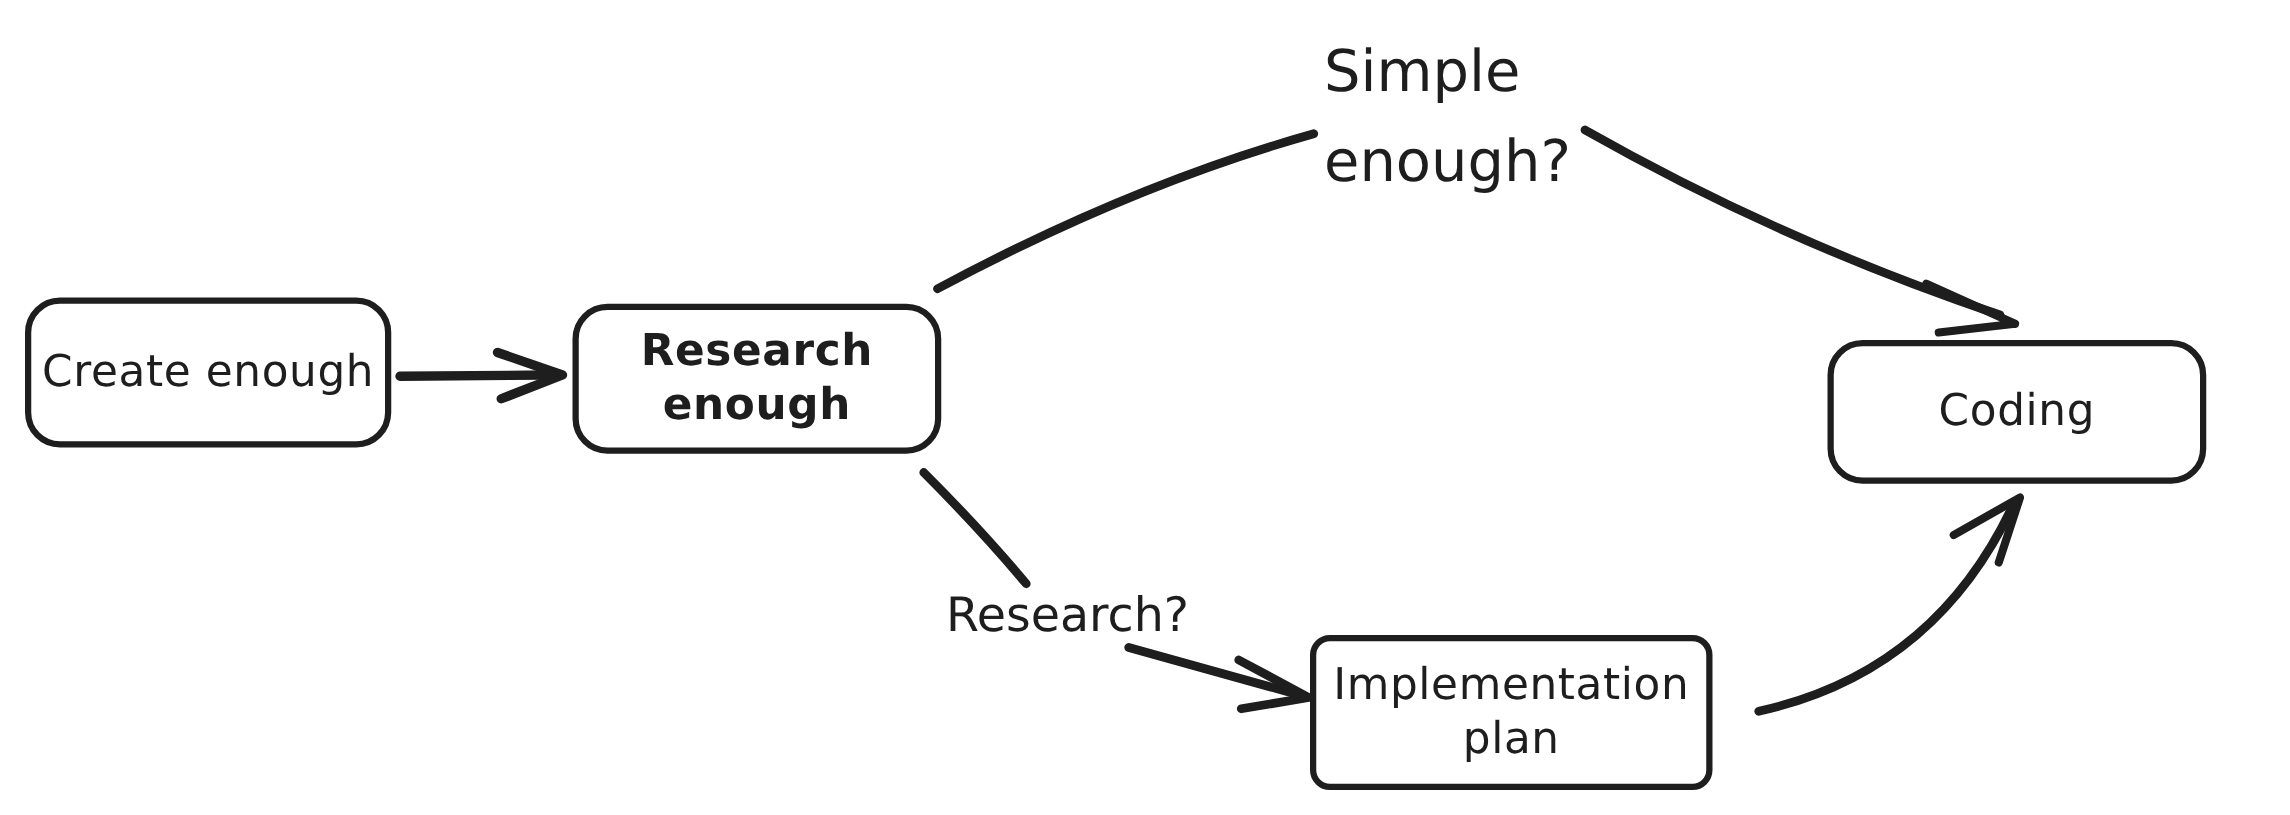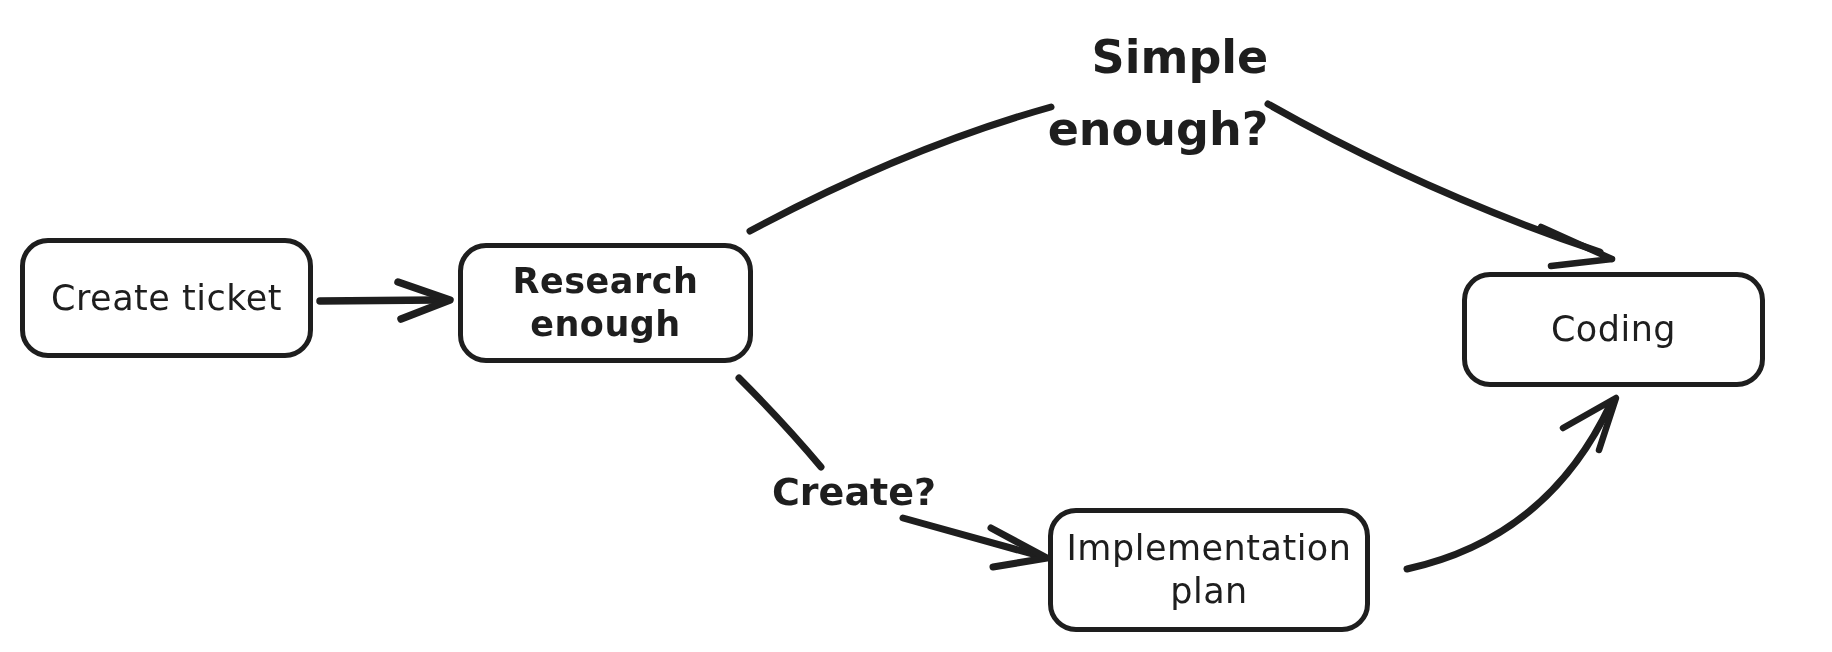--- a/index.html
+++ b/index.html
@@ -42,23 +42,23 @@
     box-sizing: border-box;
     font-size: 35px;
     font-weight: 500;
     line-height: 1.22;
     letter-spacing: 0.5px;
   }
   .node span { display: block; white-space: nowrap; }
   .edge-label {
     position: absolute;
     transform: translate(-50%, -50%);
-    text-align: right;
+    text-align: left;
     white-space: nowrap;
-    font-weight: 700;
+    font-weight: 400;
     color: #1e1e1e;
   }
   .edge-label.big {
     font-size: 46px;
     line-height: 72px;
   }
   .edge-label.small {
     font-size: 38px;
     line-height: 44px;
   }
@@ -88,39 +88,39 @@
       <path d="M 991 528 L 1047 558 L 993 567" stroke-width="7"></path>
     </g>
 
     <g>
       <path d="M 1407 569 Q 1548 538 1611 403" stroke-width="7"></path>
       <path d="M 1563 428 L 1616 398 L 1599 450" stroke-width="6.5"></path>
     </g>
   </svg>
 
   <div class="node" style="left:20px; top:238px; width:293px; height:120px;">
-    <span>Create ticket</span>
+    <span>Create enough</span>
   </div>
 
   <div class="node" style="left:458px; top:243px; width:295px; height:120px;font-weight:bold;">
     <span>Research</span>
     <span>enough</span>
   </div>
 
   <div class="node" style="left:1462px; top:272px; width:303px; height:115px;">
     <span>Coding</span>
   </div>
 
-  <div class="node" style="left:1048px; top:508px; width:322px; height:124px;">
+  <div class="node" style="left:1048px; top:508px; width:322px; height:124px;border-radius:16px;">
     <span>Implementation</span>
     <span>plan</span>
   </div>
 
   <div class="edge-label big" style="left:1158px; top:93px;">
     <span>Simple</span>
     <span>enough?</span>
   </div>
 
   <div class="edge-label small" style="left:854px; top:492px;">
-    <span>Create?</span>
+    <span>Research?</span>
   </div>
 
 </div>
 
 </body></html>

